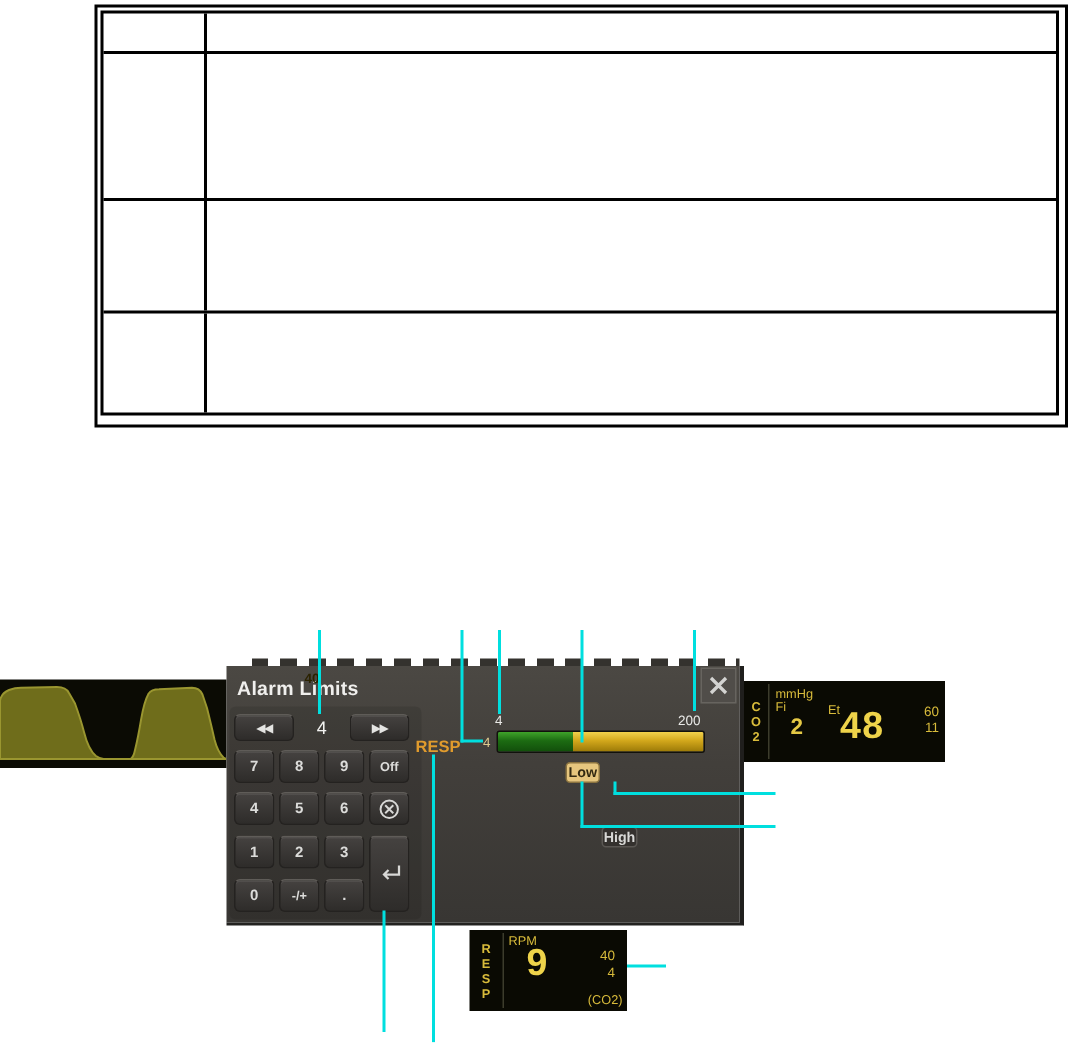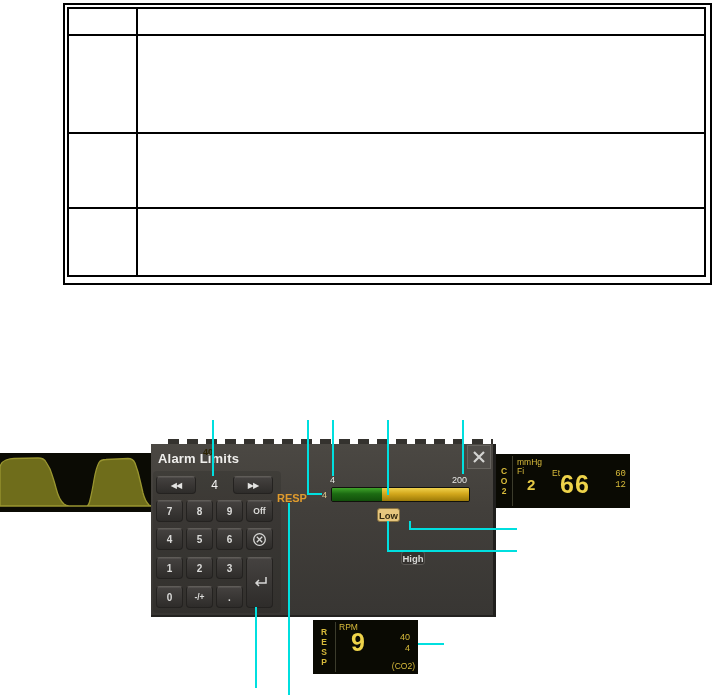--- a/index.html
+++ b/index.html
@@ -179,24 +179,24 @@
     <div class="vlab" style="left:0;width:16px;">
       <span>C</span>
       <span>O</span>
       <span>2</span>
     </div>
     <div class="vdiv" style="left:16px;"></div>
     <div class="ptxt" style="left:21px;top:3px;">mmHg</div>
     <div class="ptxt" style="left:21px;top:12px;">Fi</div>
     <div class="ptxt" style="left:56px;top:14px;">Et</div>
     <div class="pmed" style="left:31px;top:22px;">2</div>
-    <div class="pbig" style="left:64px;top:16px;">66</div>
-    <div class="plim" style="left:108px;top:15px;width:22px;font-family:Liberation Mono, monospace;">
+    <div class="pbig" style="left:64px;top:16px;">48</div>
+    <div class="plim" style="left:108px;top:15px;width:22px;">
       <div>60</div>
-      <div>12</div>
+      <div>11</div>
     </div>
   </div>
 
   <div class="panel resp-panel">
     <div class="vlab" style="left:0;width:22px;">
       <span>R</span>
       <span>E</span>
       <span>S</span>
       <span>P</span>
     </div>

